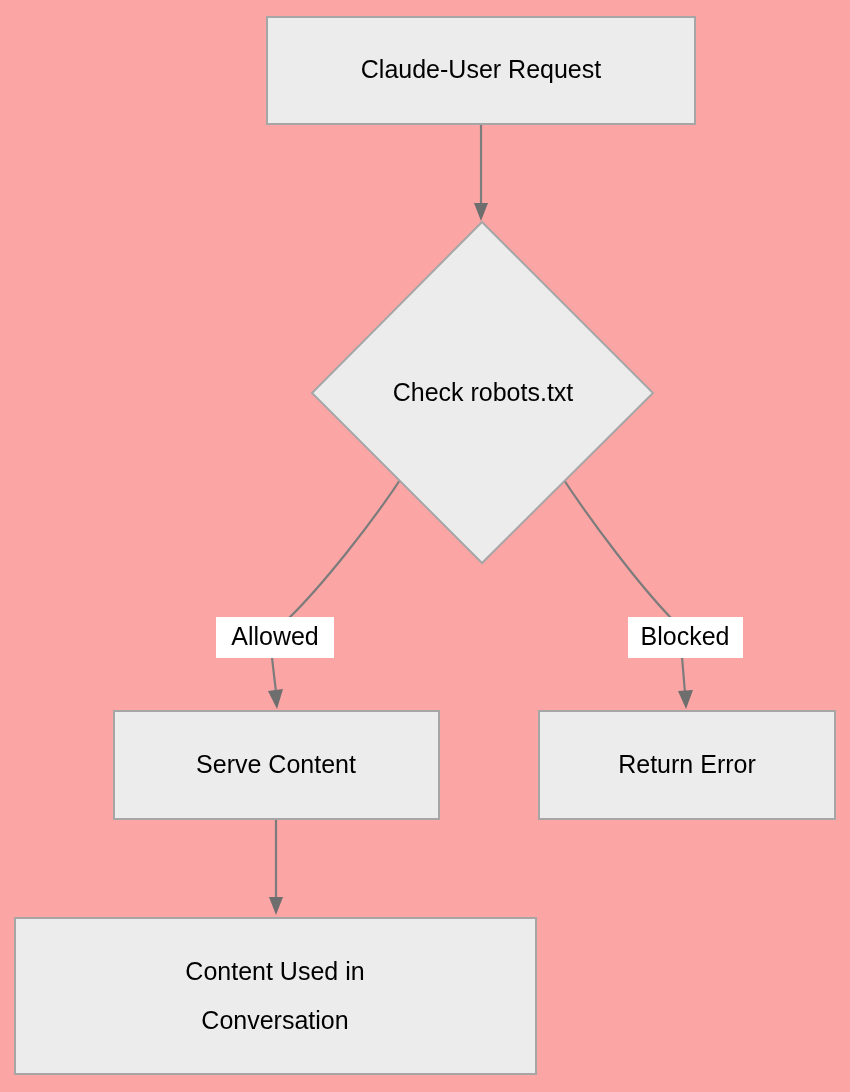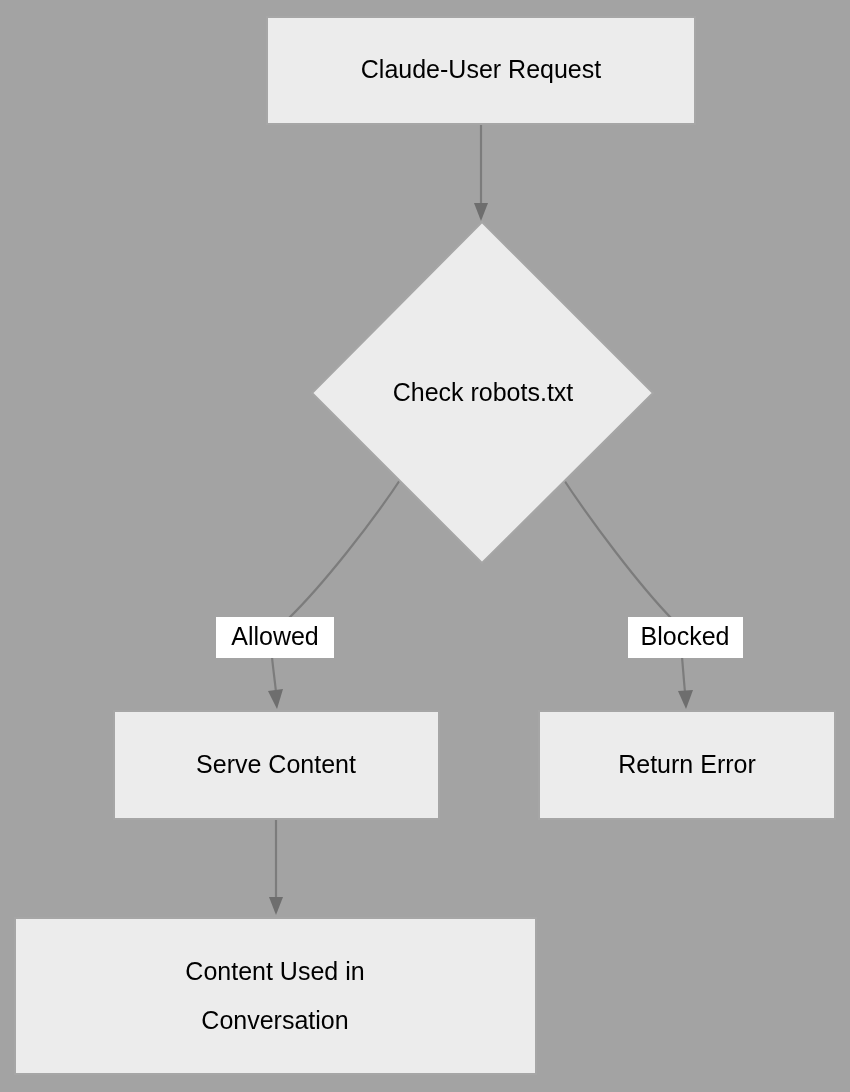--- a/index.html
+++ b/index.html
@@ -11,21 +11,21 @@
   body {
     width: 850px;
     height: 1092px;
     overflow: hidden;
     font-family: "Liberation Sans", sans-serif;
   }
   #diagram-canvas {
     position: relative;
     width: 850px;
     height: 1092px;
-    background: #a3a3a3;
+    background: #fca5a5;
   }
   svg#flow-svg {
     display: block;
     width: 850px;
     height: 1092px;
   }
   .node-shape {
     fill: #ECECEC;
     stroke: #A6A6A6;
     stroke-width: 2;

